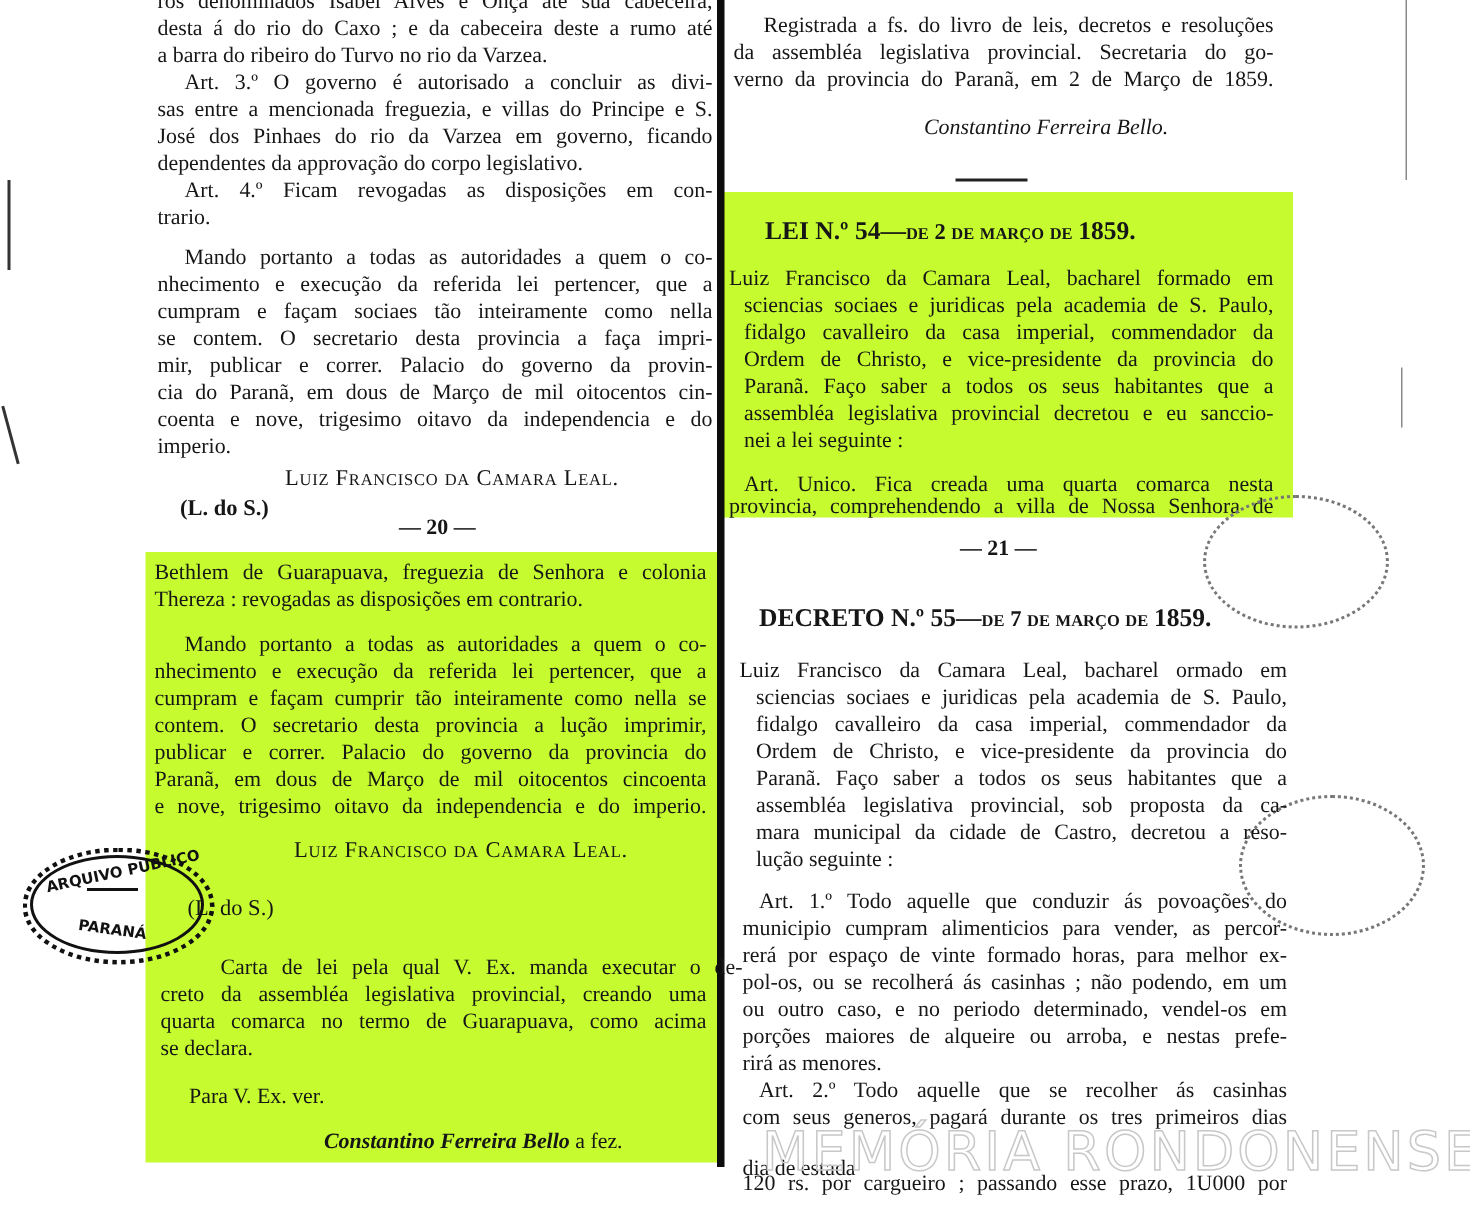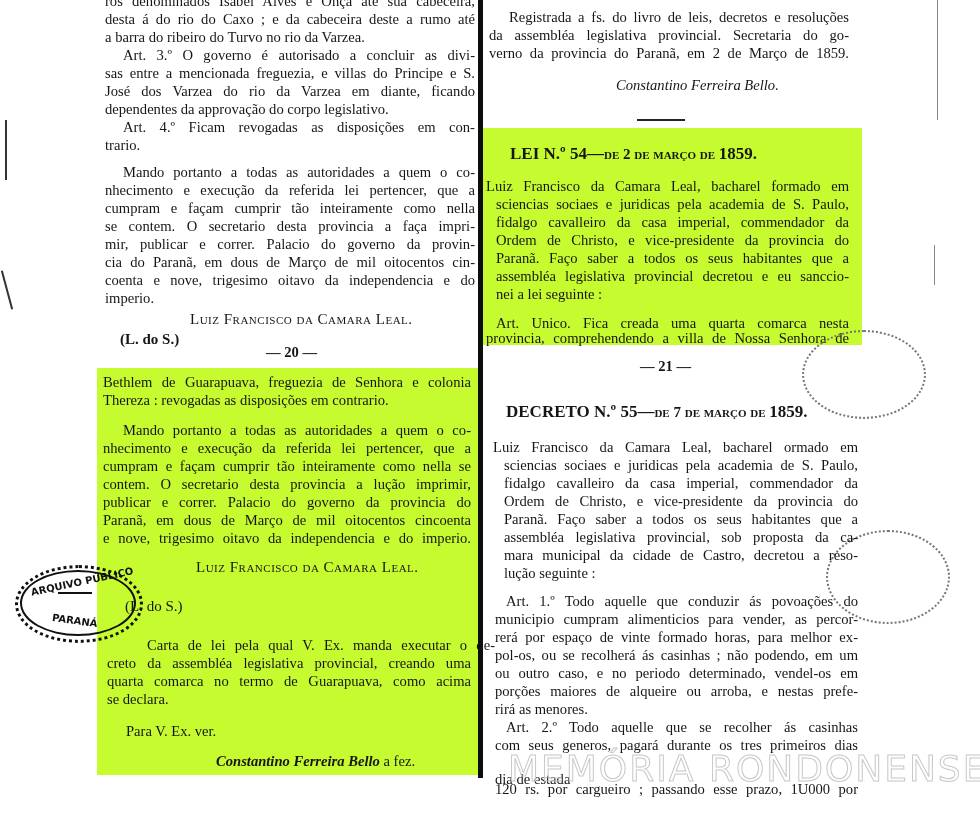--- a/index.html
+++ b/index.html
@@ -41,28 +41,28 @@
 <div class="margin-mark" style="left:6px; top:270px; height:40px; transform:rotate(-15deg);"></div>
 <div class="margin-mark" style="left:937px; top:0px; height:120px; width:1px; background:#888;"></div>
 <div class="margin-mark" style="left:934px; top:245px; height:40px; width:1px; background:#888;"></div>
 
 <div>
   <div class="line just" style="left:105px; top:-8px; width:370px;">ros denominados Isabel Alves e Onça até sua cabeceira,</div>
   <div class="line just" style="left:105px; top:10px; width:370px;">desta á do rio do Caxo ; e da cabeceira deste a rumo até</div>
   <div class="line" style="left:105px; top:28px;font-family:Liberation Serif, serif;">a  barra do ribeiro do Turvo no rio da Varzea.</div>
   <div class="line just" style="left:123px; top:46px; width:352px;">Art. 3.º  O governo é autorisado a concluir as divi-</div>
   <div class="line just" style="left:105px; top:64px; width:370px;">sas entre a mencionada freguezia, e villas do Principe e S.</div>
-  <div class="line just" style="left:105px; top:82px; width:370px;">José dos Varzea do rio da Varzea em diante, ficando</div>
+  <div class="line just" style="left:105px; top:82px; width:370px;">José dos Pinhaes do rio da Varzea em governo, ficando</div>
   <div class="line" style="left:105px; top:100px;">dependentes da approvação do corpo legislativo.</div>
   <div class="line just" style="left:123px; top:118px; width:352px;">Art. 4.º  Ficam revogadas as disposições em con-</div>
   <div class="line" style="left:105px; top:136px;">trario.</div>
 
   <div class="line just" style="left:123px; top:163px; width:352px;">Mando portanto a todas as autoridades a quem o co-</div>
   <div class="line just" style="left:105px; top:181px; width:370px;">nhecimento e execução da referida lei pertencer, que a</div>
-  <div class="line just" style="left:105px; top:199px; width:370px;">cumpram e façam cumprir tão inteiramente como nella</div>
+  <div class="line just" style="left:105px; top:199px; width:370px;">cumpram e façam sociaes tão inteiramente como nella</div>
   <div class="line just" style="left:105px; top:217px; width:370px;">se contem.  O secretario desta provincia a faça impri-</div>
   <div class="line just" style="left:105px; top:235px; width:370px;">mir, publicar e correr.  Palacio do governo da provin-</div>
   <div class="line just" style="left:105px; top:253px; width:370px;">cia do Paranã, em dous de Março de mil oitocentos cin-</div>
   <div class="line just" style="left:105px; top:271px; width:370px;">coenta e nove, trigesimo oitavo da independencia e do</div>
   <div class="line" style="left:105px; top:289px;">imperio.</div>
 
   <div class="line sc" style="left:190px; top:310px; font-size:15px;">Luiz Francisco da Camara Leal.</div>
   <div class="line" style="left:120px; top:330px; font-weight:bold; font-size:15px;">(L. do S.)</div>
   <div class="line" style="left:266px; top:343px; font-weight:bold;">— 20 —</div>
 </div>

